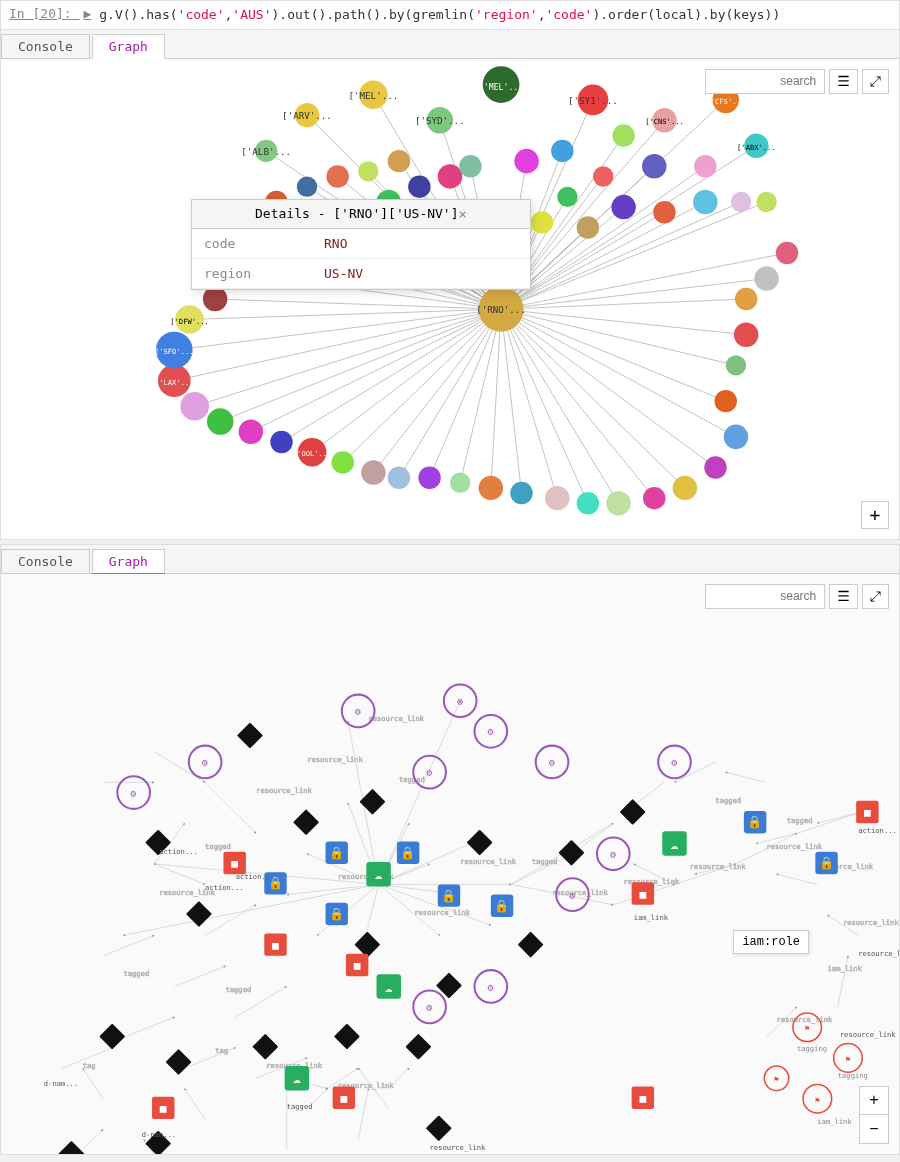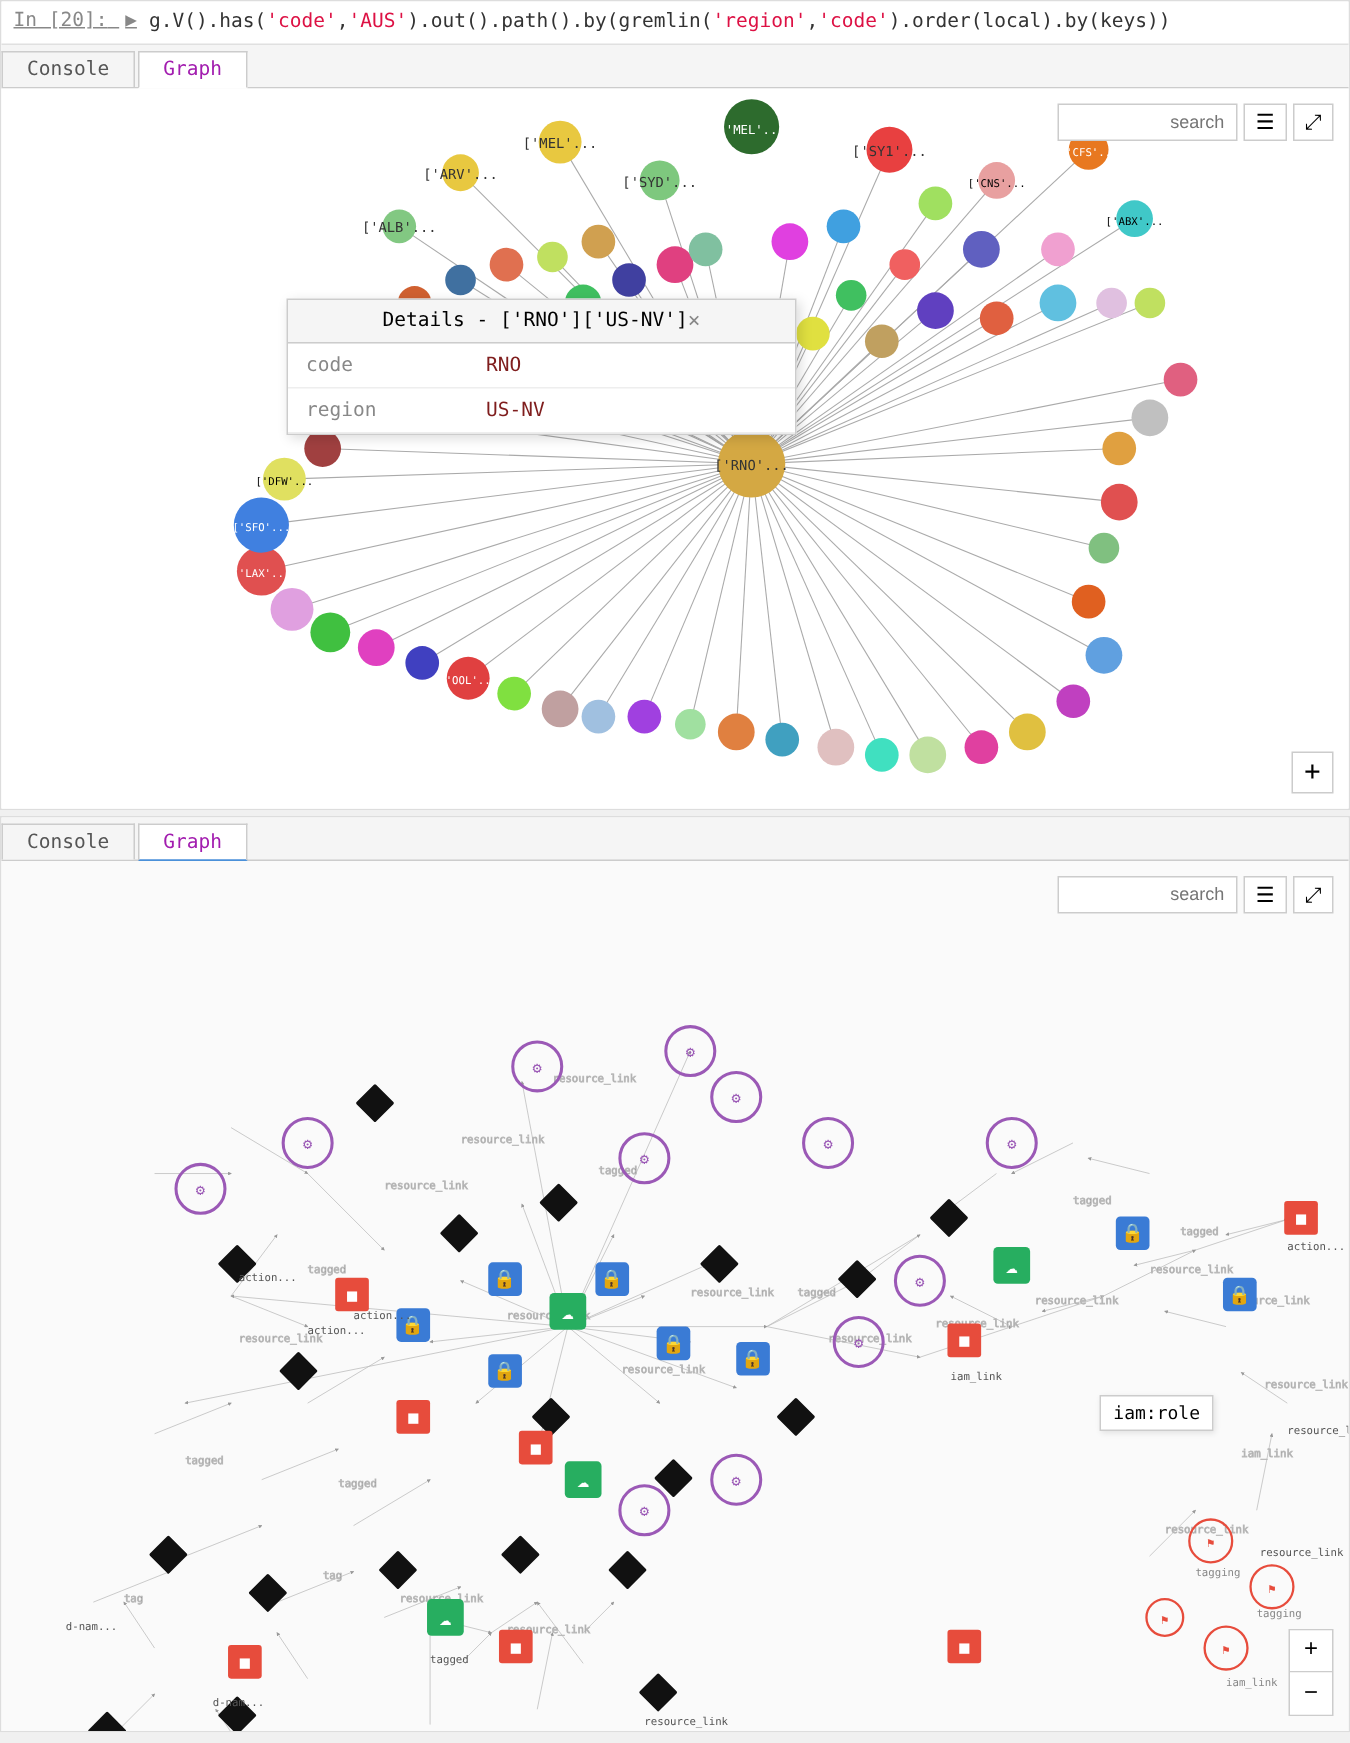--- a/index.html
+++ b/index.html
@@ -213,20 +213,21 @@
     .iam-tooltip {
       position: absolute;
       bottom: 200px;
       right: 90px;
       background: #fff;
       border: 1px solid #ccc;
       padding: 4px 8px;
       font-size: 12px;
       box-shadow: 1px 1px 4px rgba(0,0,0,0.1);
       z-index: 10;
+      font-family: Liberation Mono, monospace;
     }
   </style>
 </head>
 <body>
 
 <div class="jupyter-cell">
   <div class="cell-input">
     <div class="cell-label">
       <span>In [20]:</span>
       <span style="margin-left:4px;">▶</span>

